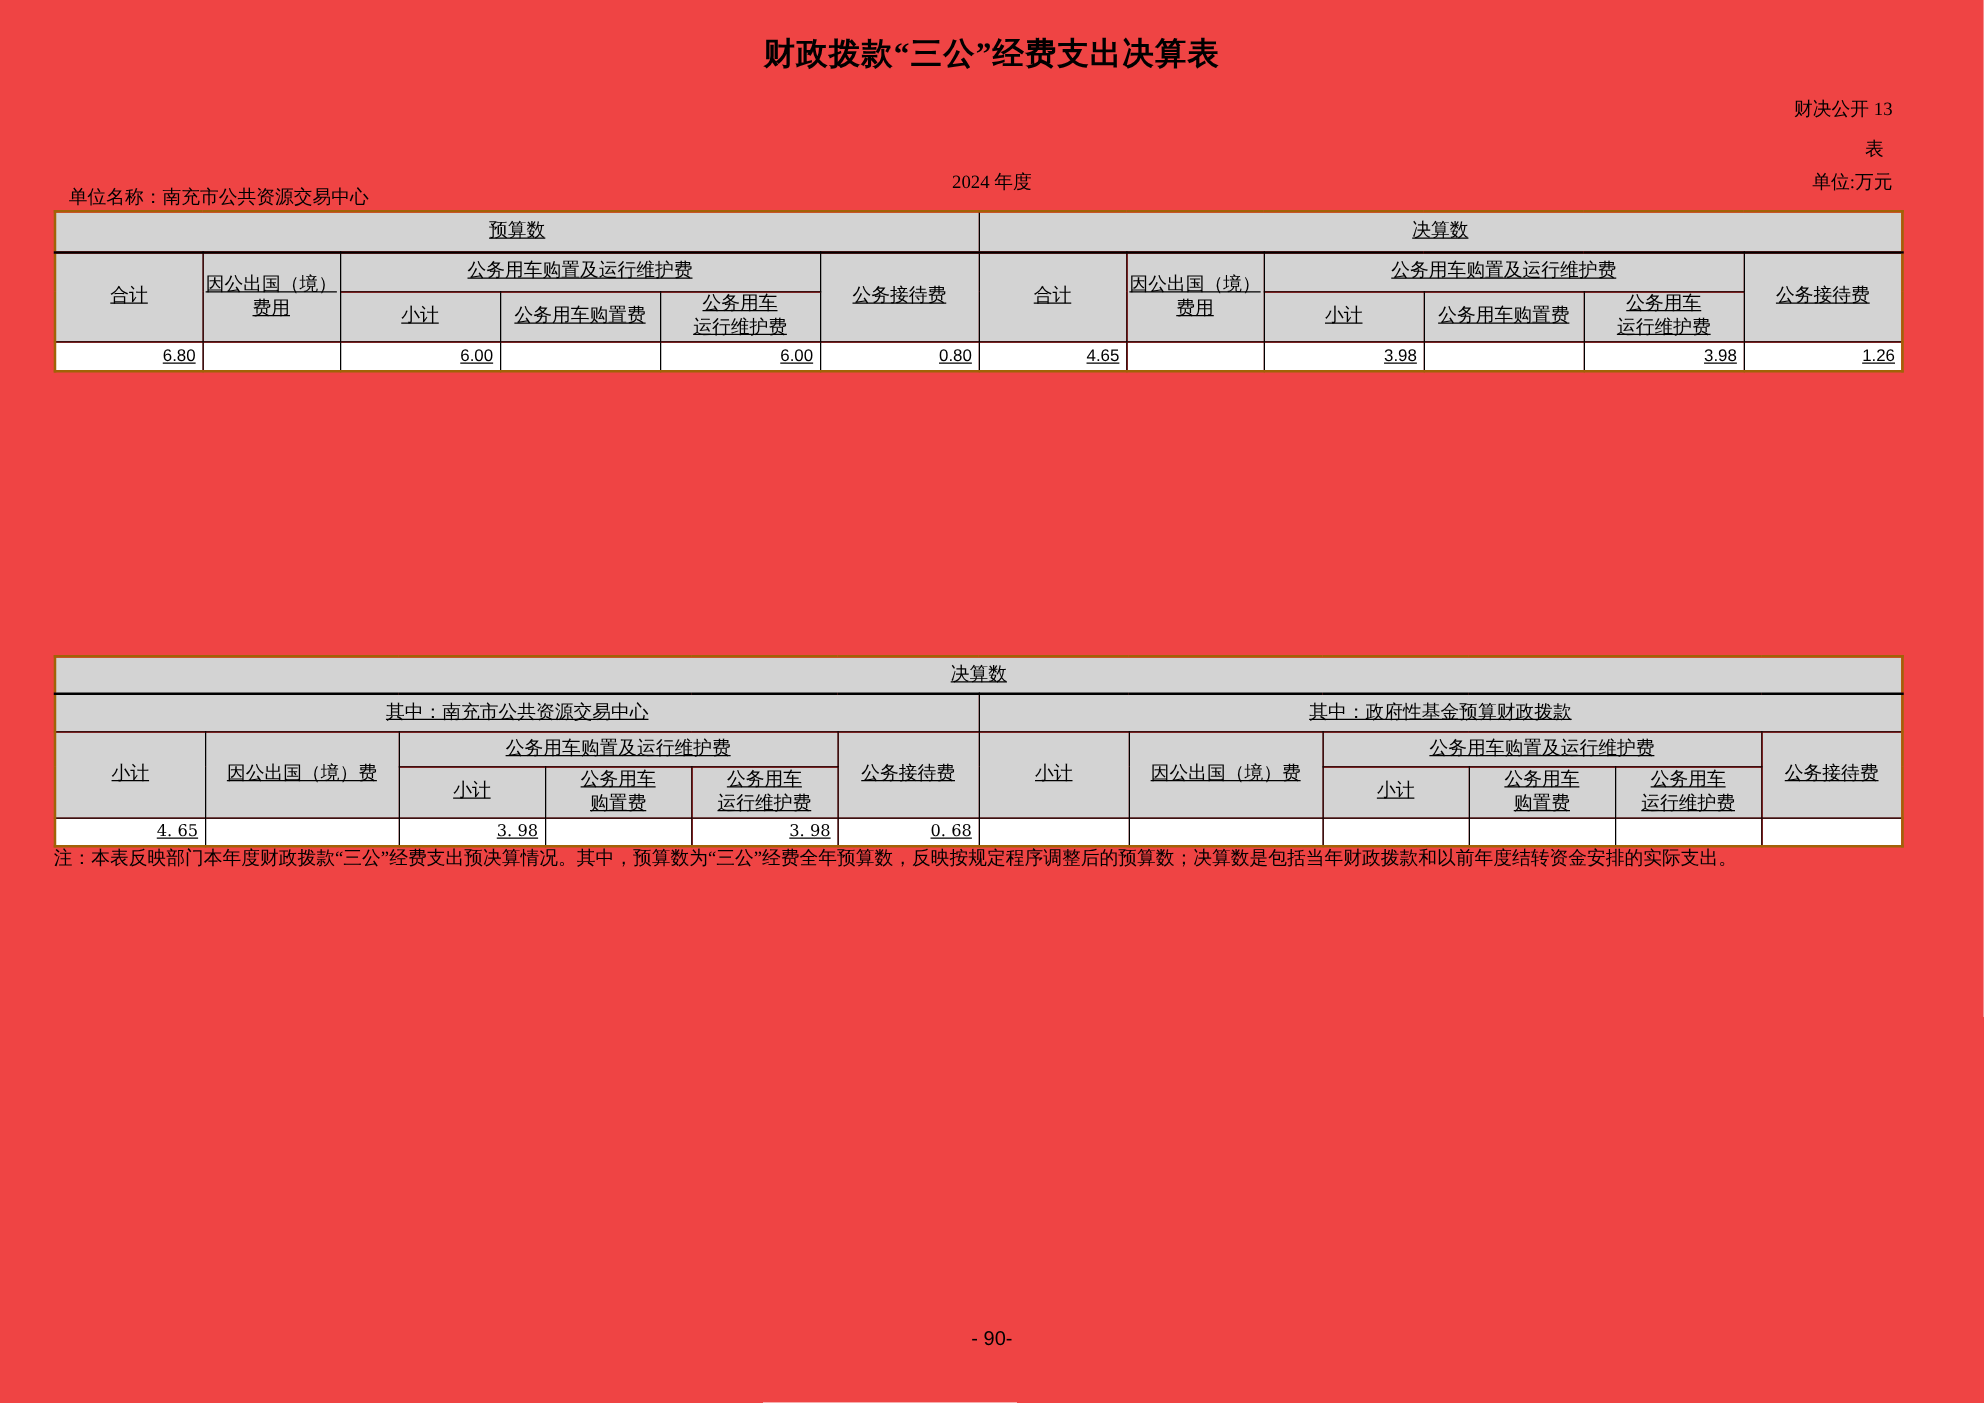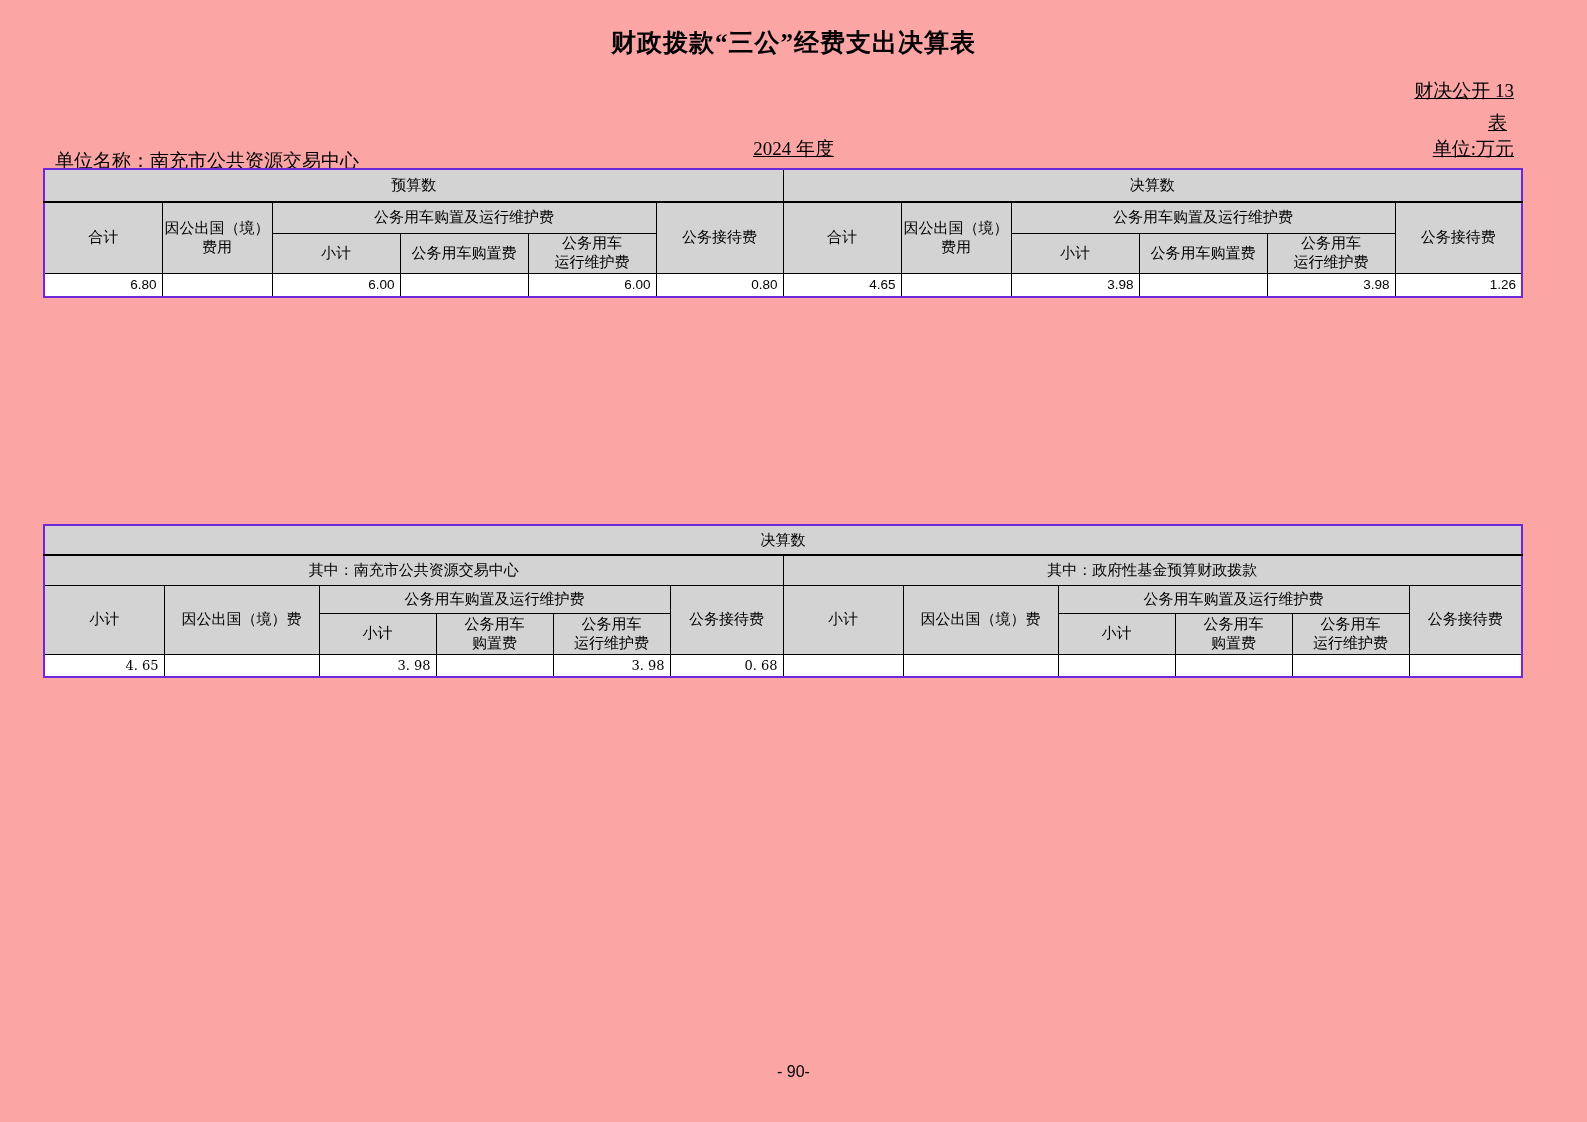--- a/index.html
+++ b/index.html
@@ -5,47 +5,48 @@
   * { margin: 0; padding: 0; box-sizing: border-box; }
   html, body { background: #ffffff; }
   body {
     font-family: "Liberation Serif", "DejaVu Serif", serif;
     color: #000000;
   }
   .page {
     position: relative;
     width: 1587px;
     height: 1122px;
-    background: #fca5a5;
+    background: #ef4444;
     overflow: hidden;
     padding-left: 24px;
   }
   .title {
     position: absolute;
     top: 26px; left: 0; width: 100%;
     text-align: center;
     font-size: 25px;
     font-weight: bold;
     letter-spacing: 1px;
   }
-  .meta { position: absolute; font-size: 19px; white-space: nowrap; text-decoration: underline; }
+  .meta { position: absolute; font-size: 15px; white-space: nowrap; }
   .meta-docno   { top: 78px;  right: 73px; }
   .meta-sheet   { top: 110px; right: 80px; }
   .meta-year    { top: 136px; left: 0; width: 100%; text-align: center; }
   .meta-unit    { top: 136px; right: 73px; }
   .meta-orgname { top: 148px; left: 55px; }
 
   table {
     position: absolute;
     left: 43px;
     width: 1478px;
     border-collapse: collapse;
     table-layout: fixed;
-    border: 2px solid #6d28d9;
+    border: 2px solid #a16207;
     font-size: 15px;
+    text-decoration: underline;
   }
   .t1 { top: 168px; }
   .t2 { top: 524px; }
   th, td {
     border: 1px solid #000000;
     text-align: center;
     vertical-align: middle;
     font-weight: normal;
     overflow: hidden;
   }
@@ -205,16 +206,17 @@
       <td class="num"></td>
       <td class="num"></td>
       <td class="num"></td>
       <td class="num"></td>
       <td class="num"></td>
       <td class="num"></td>
     </tr>
   </tbody>
     </table>
 
+  <div class="note">注：本表反映部门本年度财政拨款“三公”经费支出预决算情况。其中，预算数为“三公”经费全年预算数，反映按规定程序调整后的预算数；决算数是包括当年财政拨款和以前年度结转资金安排的实际支出。</div>
 
   <div class="pagenum">- 90-</div>
 
 </div>
 
 </body></html>

